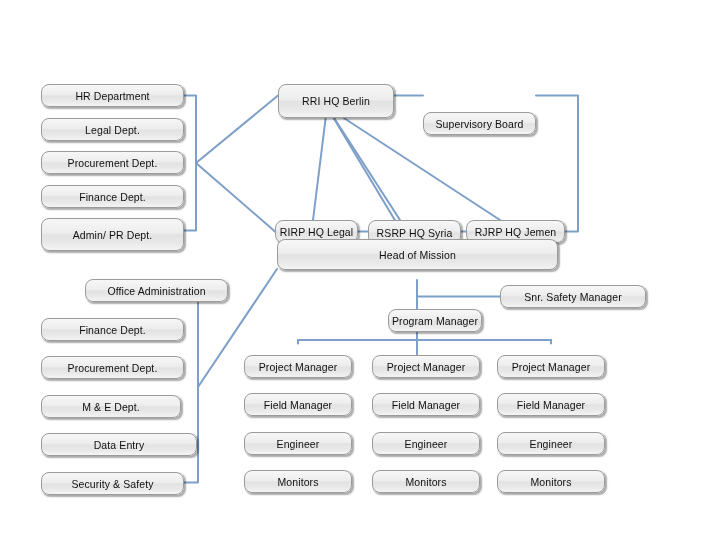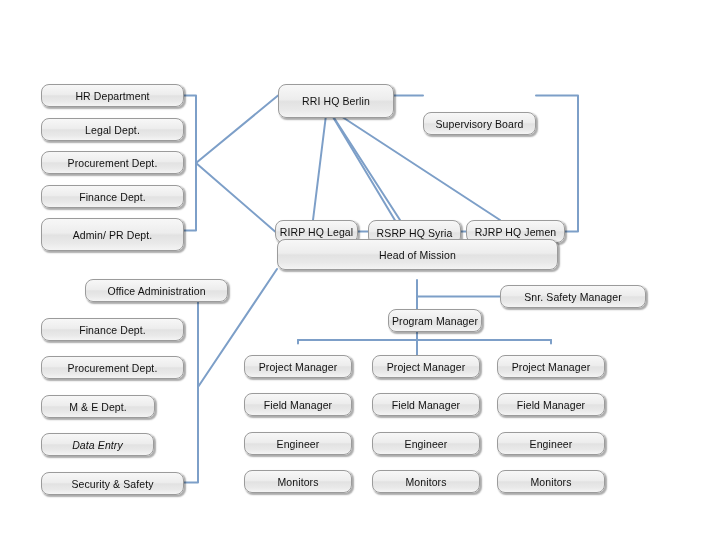--- a/index.html
+++ b/index.html
@@ -99,22 +99,22 @@
       <div class="node" style="left: 500px; top: 285px; width: 146px; height: 23px;">Snr. Safety Manager</div>
       <div class="node" style="left: 360px; top: 309px; width: 94px; height: 23px; margin-left: 28px;">Program Manager</div>
       <div class="node" style="left: 41px; top: 84px; width: 143px; height: 23px;">HR Department</div>
       <div class="node" style="left: 41px; top: 118px; width: 143px; height: 23px;">Legal Dept.</div>
       <div class="node" style="left: 41px; top: 151px; width: 143px; height: 23px;">Procurement Dept.</div>
       <div class="node" style="left: 41px; top: 185px; width: 143px; height: 23px;">Finance Dept.</div>
       <div class="node" style="left: 41px; top: 218px; width: 143px; height: 33px;">Admin/ PR Dept.</div>
       <div class="node" style="left: 41px; top: 279px; width: 143px; height: 23px; margin-left: 44px;">Office Administration</div>
       <div class="node" style="left: 41px; top: 318px; width: 143px; height: 23px;">Finance Dept.</div>
       <div class="node" style="left: 41px; top: 356px; width: 143px; height: 23px;">Procurement Dept.</div>
-      <div class="node" style="left: 41px; top: 395px; width: 114px; height: 23px;">M &amp; E Dept.</div>
-      <div class="node" style="left: 41px; top: 433px; width: 113px; height: 23px; font-style: italic;">Data Entry</div>
+      <div class="node" style="left: 41px; top: 395px; width: 140px; height: 23px;">M &amp; E Dept.</div>
+      <div class="node" style="left: 41px; top: 433px; width: 156px; height: 23px;">Data Entry</div>
       <div class="node" style="left: 41px; top: 472px; width: 143px; height: 23px; text-align: right;">Security &amp; Safety</div>
       <div class="node" style="left: 244px; top: 355px; width: 108px; height: 23px;">Project Manager</div>
       <div class="node" style="left: 244px; top: 393px; width: 108px; height: 23px;">Field Manager</div>
       <div class="node" style="left: 244px; top: 432px; width: 108px; height: 23px;">Engineer</div>
       <div class="node" style="left: 244px; top: 470px; width: 108px; height: 23px;">Monitors</div>
       <div class="node" style="left: 372px; top: 355px; width: 108px; height: 23px;">Project Manager</div>
       <div class="node" style="left: 372px; top: 393px; width: 108px; height: 23px;">Field Manager</div>
       <div class="node" style="left: 372px; top: 432px; width: 108px; height: 23px;">Engineer</div>
       <div class="node" style="left: 372px; top: 470px; width: 108px; height: 23px;">Monitors</div>
       <div class="node" style="left: 497px; top: 355px; width: 108px; height: 23px;">Project Manager</div>

